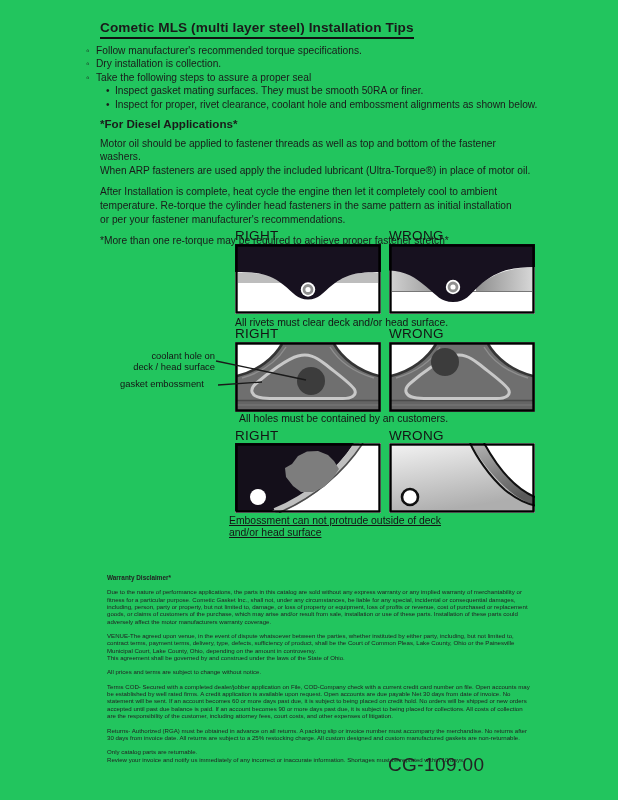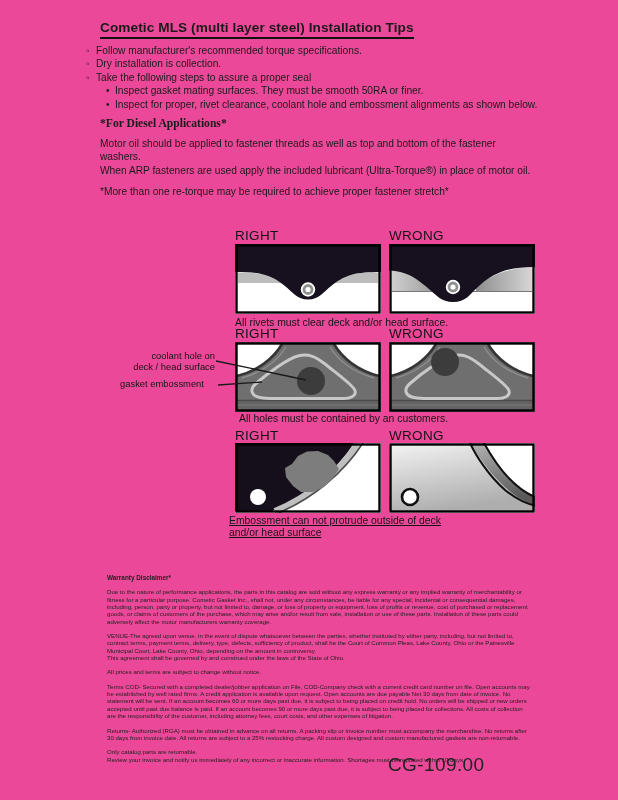--- a/index.html
+++ b/index.html
@@ -3,38 +3,38 @@
 <meta charset="utf-8">
 <style>
   * { margin:0; padding:0; box-sizing:border-box; }
   html,body { background:#ffffff; }
   body {
     width:618px; height:800px;
     font-family:"Liberation Sans","DejaVu Sans",sans-serif;
     color:#1a1a1a;
     position:relative;
   }
-  .page { position:relative; width:618px; height:800px; background:#ec4899; overflow:hidden; }
+  .page { position:relative; width:618px; height:800px; background:#22c55e; overflow:hidden; }
   .abs { position:absolute; }
 
   .title {
     left:100px; top:20px;
     font-size:13.6px; font-weight:bold; letter-spacing:.1px;
     border-bottom:2px solid #111; padding-bottom:2px;
     display:inline-block;
   }
 
   .bullets { left:86px; top:44px; width:505px; font-size:10.2px; line-height:13.4px; }
   .b-row { display:flex; }
   .b-row.sub { padding-left:20px; }
   .b-marker { width:10px; flex:0 0 10px; }
   .b-row.sub .b-marker { width:9px; flex:0 0 9px; }
 
   .diesel { left:100px; top:117px; width:432px; font-size:10.2px; line-height:13.6px; }
-  .diesel-heading { font-size:11.6px; font-weight:bold; margin-bottom:6px;font-family:Liberation Serif, serif; }
+  .diesel-heading { font-size:11.6px; font-weight:bold; margin-bottom:6px; }
   .diesel p { margin-bottom:8px; white-space:pre-line; }
 
   .dg-header { width:146px; font-size:13.5px; color:#141414; letter-spacing:.3px; }
   .dg-panel { width:146px; height:70px; }
   .dg-panel svg { display:block; width:146px; height:70px; }
   .dg-caption { font-size:10.4px; line-height:12.2px; color:#141414; white-space:pre-line; }
 
   .lbl-block { left:109px; top:350px; width:106px; text-align:right; font-size:9.4px; line-height:11px; color:#141414; }
   .lbl-embossment { left:109px; top:378px; width:106px; text-align:center; font-size:9.4px; color:#141414; }
   .leader-overlay { left:110px; top:340px; width:212px; height:62px; pointer-events:none; z-index:5; }
@@ -72,20 +72,23 @@
     <div class="b-row sub">
       <span class="b-marker">•</span>
       <span>Inspect for proper, rivet clearance, coolant hole and embossment alignments as shown below.</span>
     </div>
   </div>
 
   <div class="abs diesel">
     <div class="diesel-heading">*For Diesel Applications*</div>
     <p>Motor oil should be applied to fastener threads as well as top and bottom of the fastener washers.
 When ARP fasteners are used apply the included lubricant (Ultra-Torque®) in place of motor oil.</p>
+    <p>After Installation is complete, heat cycle the engine then let it completely cool to ambient
+temperature. Re-torque the cylinder head fasteners in the same pattern as initial installation
+or per your fastener manufacturer's recommendations.</p>
     <p>*More than one re-torque may be required to achieve proper fastener stretch*</p>
   </div>
 
   <div class="abs dg-header" style="left:235px; top:228px;">RIGHT</div>
   <div class="abs dg-header" style="left:389px; top:228px;">WRONG</div>
 
   <div class="abs dg-panel" style="left:235px; top:244px;">
     <svg viewBox="0 0 146 70">
       <rect width="146" height="70" fill="#ffffff"></rect>
       <line x1="3" y1="38.5" x2="143" y2="38.5" stroke="#777" stroke-width="1"></line>

